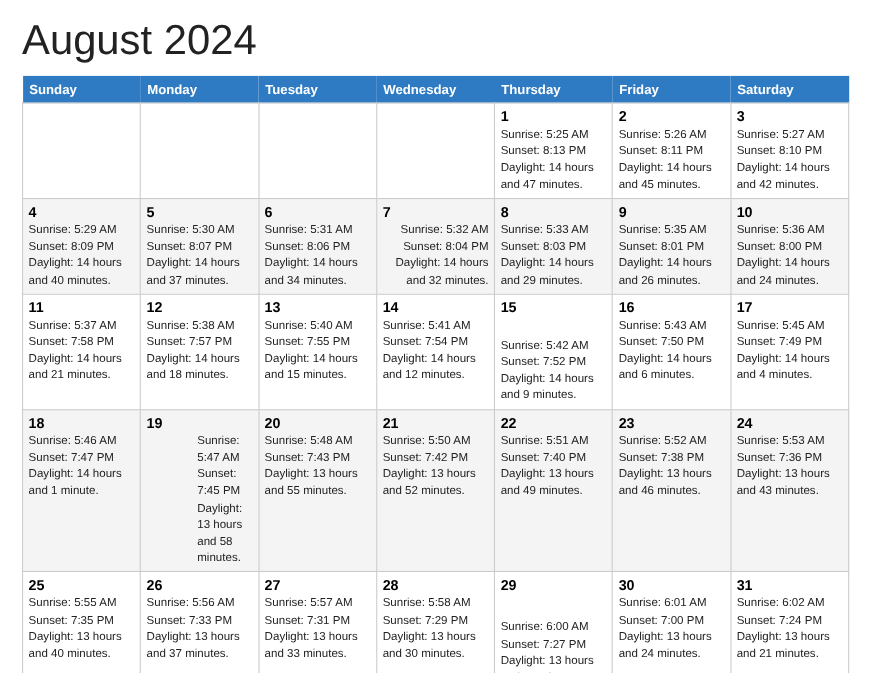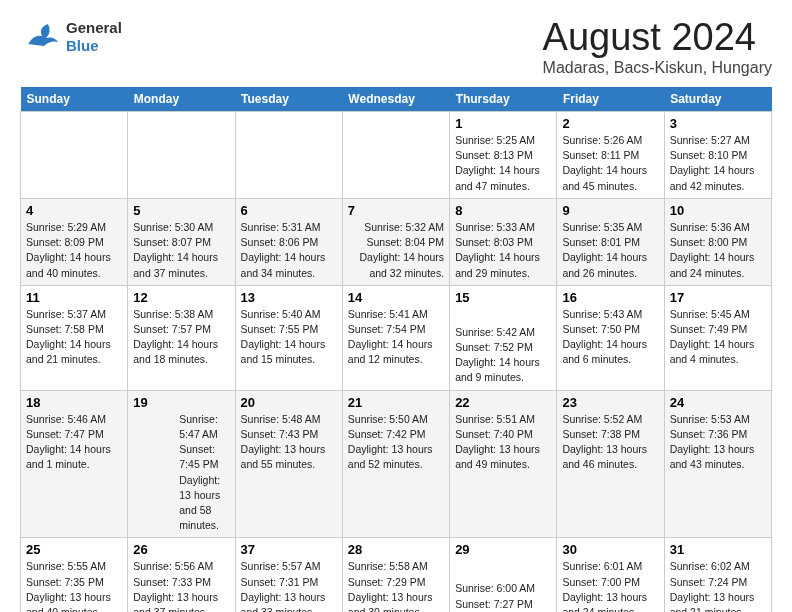--- a/index.html
+++ b/index.html
@@ -82,32 +82,22 @@
       background: #fff;
     }
     .header-row th {
       background: #2e7bc4 !important;
     }
   </style>
 </head>
 <body>
 
 <div class="header-area">
-  <div class="logo">
-      <svg width="42" height="42" viewBox="0 0 42 42">
-        <path d="M8 28 Q14 18 22 20 Q18 12 28 8 Q32 16 26 22 Q34 20 38 26 Q30 24 24 30 Z" fill="#2e7bc4"></path>
-      </svg>
-      <div class="logo-text">
-        <span style="color: rgb(51, 51, 51); font-weight: bold; font-size: 15px;">General</span>
-        <span style="color: rgb(46, 123, 196); font-weight: bold; font-size: 15px;">Blue</span>
-      </div>
-    </div>
   <div class="title-area">
     <h1>August 2024</h1>
-    <h2>Madaras, Bacs-Kiskun, Hungary</h2>
   </div>
 </div>
 
 <table>
   <thead>
     <tr class="header-row">
     <th class="day-header">Sunday</th>
         <th class="day-header">Monday</th>
         <th class="day-header">Tuesday</th>
         <th class="day-header">Wednesday</th>
@@ -306,21 +296,21 @@
 and 40 minutes.</div>
         </td>
         <td>
           <div class="date-num">26</div>
           <div class="cell-text" style="white-space: pre-line;">Sunrise: 5:56 AM
 Sunset: 7:33 PM
 Daylight: 13 hours
 and 37 minutes.</div>
         </td>
         <td>
-          <div class="date-num">37</div>
+          <div class="date-num">27</div>
           <div class="cell-text" style="white-space: pre-line;">Sunrise: 5:57 AM
 Sunset: 7:31 PM
 Daylight: 13 hours
 and 33 minutes.</div>
         </td>
         <td>
           <div class="date-num">28</div>
           <div class="cell-text" style="white-space: pre-line;">Sunrise: 5:58 AM
 Sunset: 7:29 PM
 Daylight: 13 hours

